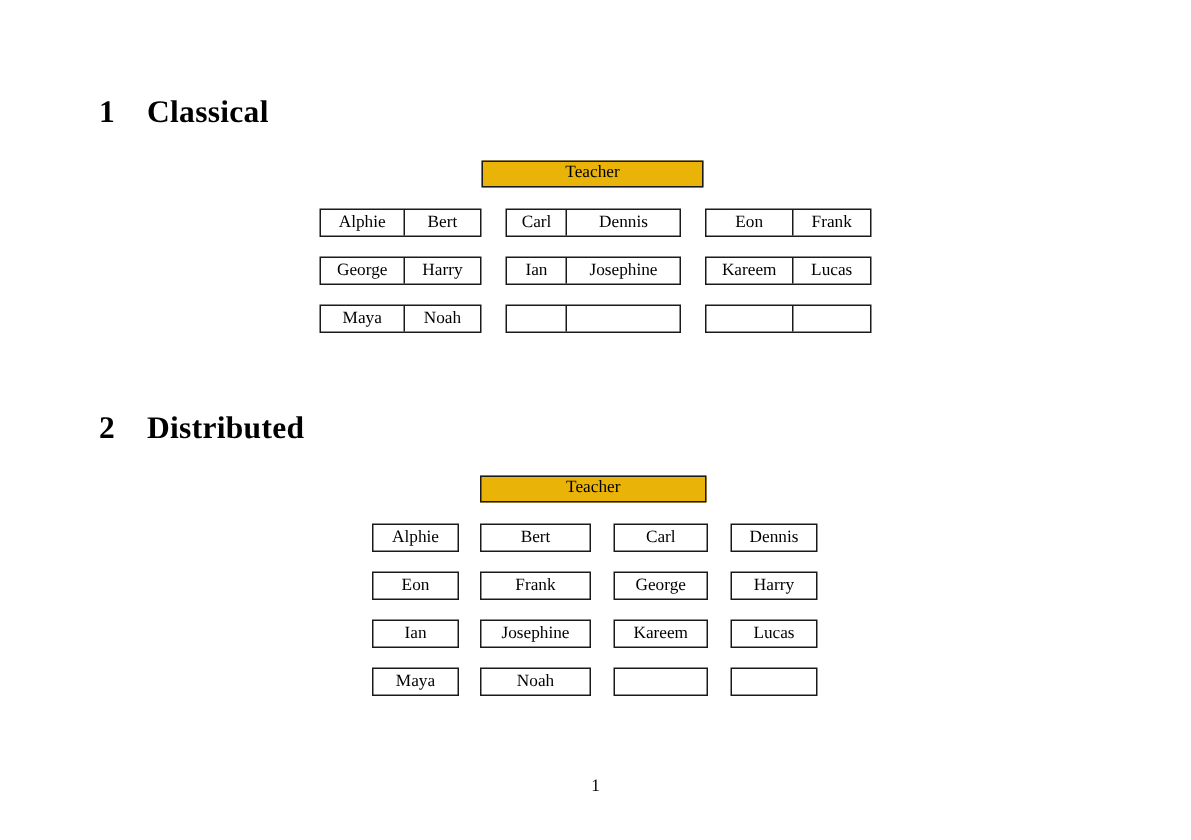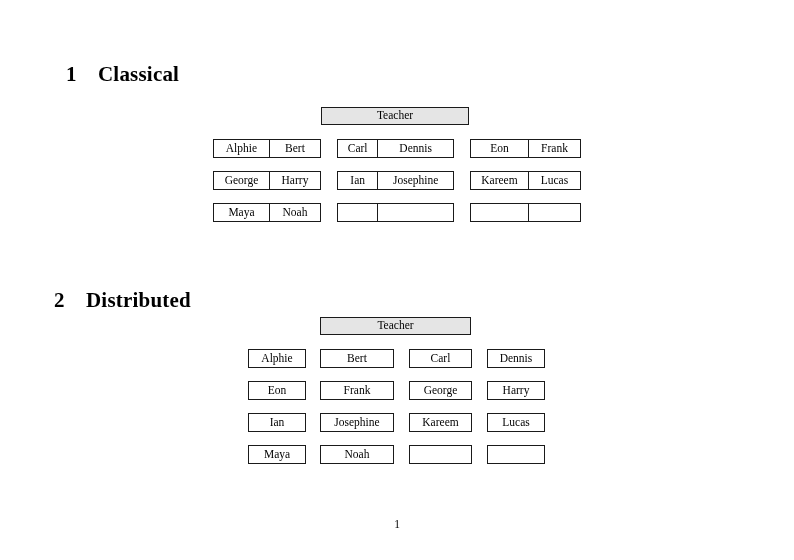--- a/index.html
+++ b/index.html
@@ -28,28 +28,28 @@
     font-size: 21px;
     letter-spacing: 0.2px;
     white-space: nowrap;
     line-height: 1;
   }
   .section-heading .sec-num {
     display: inline-block;
     width: 32px;
   }
   #heading-classical   { left: 66px; top: 64px; }
-  #heading-distributed { left: 54px; top: 275px; margin-top: 15px; }
+  #heading-distributed { left: 66px; top: 275px; }
 
   
   .teacher-box {
     position: absolute;
     box-sizing: border-box;
     border: 1px solid #1a1a1a;
-    background: #e5e5e5;
+    background: #eab308;
     font-size: 11.5px;
     line-height: 1;
     display: flex;
     align-items: center;
     justify-content: center;
     height: 18px;
   }
   #teacher-classical   { left: 321px; top: 107px; width: 148px; }
   #teacher-distributed { left: 320px; top: 317px; width: 151px; }
 

